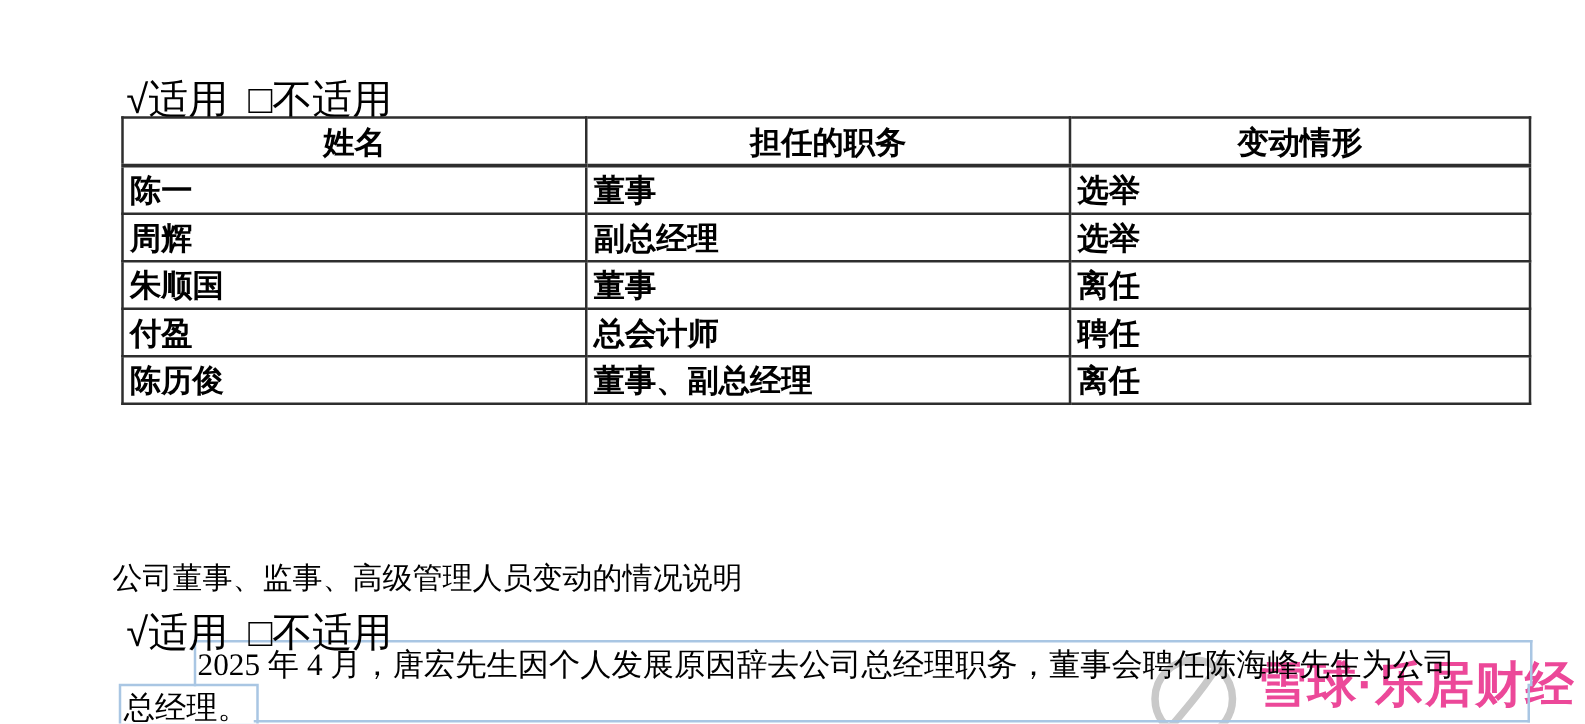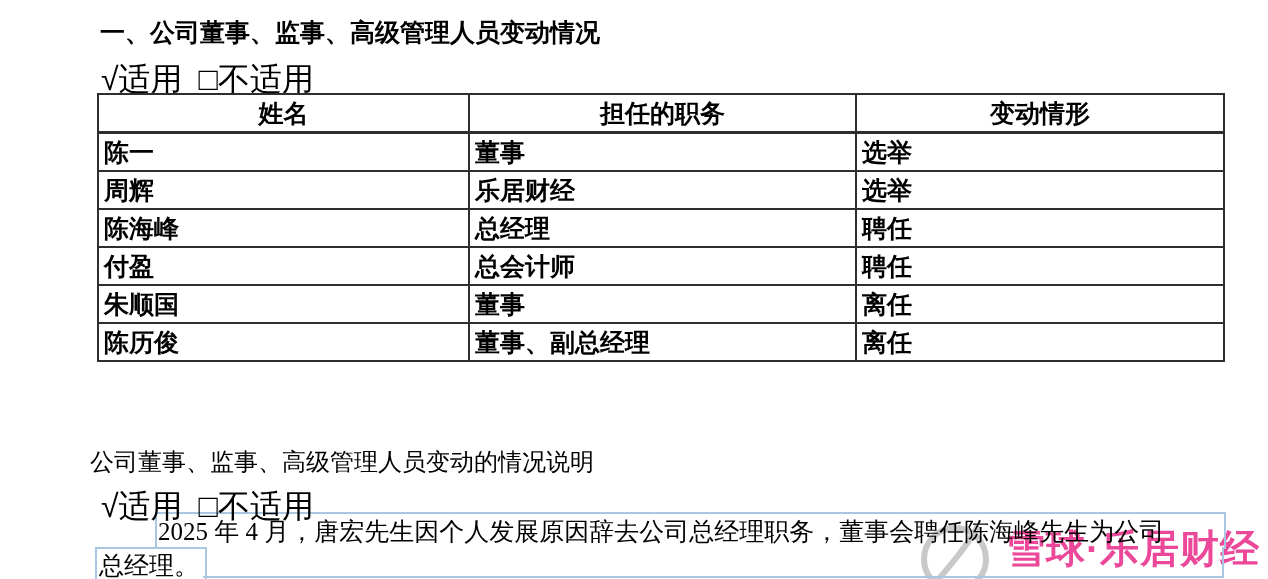--- a/index.html
+++ b/index.html
@@ -55,21 +55,20 @@
       <circle cx="43" cy="45" r="31" fill="none" stroke="#c9c9c9" stroke-width="6"></circle>
       <path d="M66 12 C 55 32, 38 52, 19 74" fill="none" stroke="#c9c9c9" stroke-width="6"></path>
     </svg>
     <span class="wm-text" style="color:#ec4899">雪球·乐居财经</span>
   </div>
 
   <div class="sel" id="sel-top"></div>
   <div class="sel" id="sel-last-line"></div>
   <div class="sel" id="sel-bottom"></div>
 
-  <div class="abs doc-title sans">一、公司董事、监事、高级管理人员变动情况</div>
   <div class="abs applic sans" id="applic1">
     <span>√适用</span><span class="sep"></span><span>□不适用</span>
   </div>
 
   <table class="doc">
     <colgroup>
         <col style="width:371px">
         <col style="width:387px">
         <col style="width:368px">
       </colgroup>
@@ -81,37 +80,32 @@
       </tr>
     </thead>
     <tbody>
       <tr>
         <td>陈一</td>
         <td>董事</td>
         <td>选举</td>
       </tr>
       <tr>
         <td>周辉</td>
-        <td>乐居财经</td>
+        <td>副总经理</td>
         <td>选举</td>
       </tr>
       <tr>
-        <td>陈海峰</td>
-        <td>总经理</td>
-        <td>聘任</td>
+        <td>朱顺国</td>
+        <td>董事</td>
+        <td>离任</td>
       </tr>
       <tr>
         <td>付盈</td>
         <td>总会计师</td>
         <td>聘任</td>
-      </tr>
-      <tr>
-        <td>朱顺国</td>
-        <td>董事</td>
-        <td>离任</td>
       </tr>
       <tr>
         <td>陈历俊</td>
         <td>董事、副总经理</td>
         <td>离任</td>
       </tr>
     </tbody>
   </table>
 
   <div class="abs sec2-title sans">公司董事、监事、高级管理人员变动的情况说明</div>

